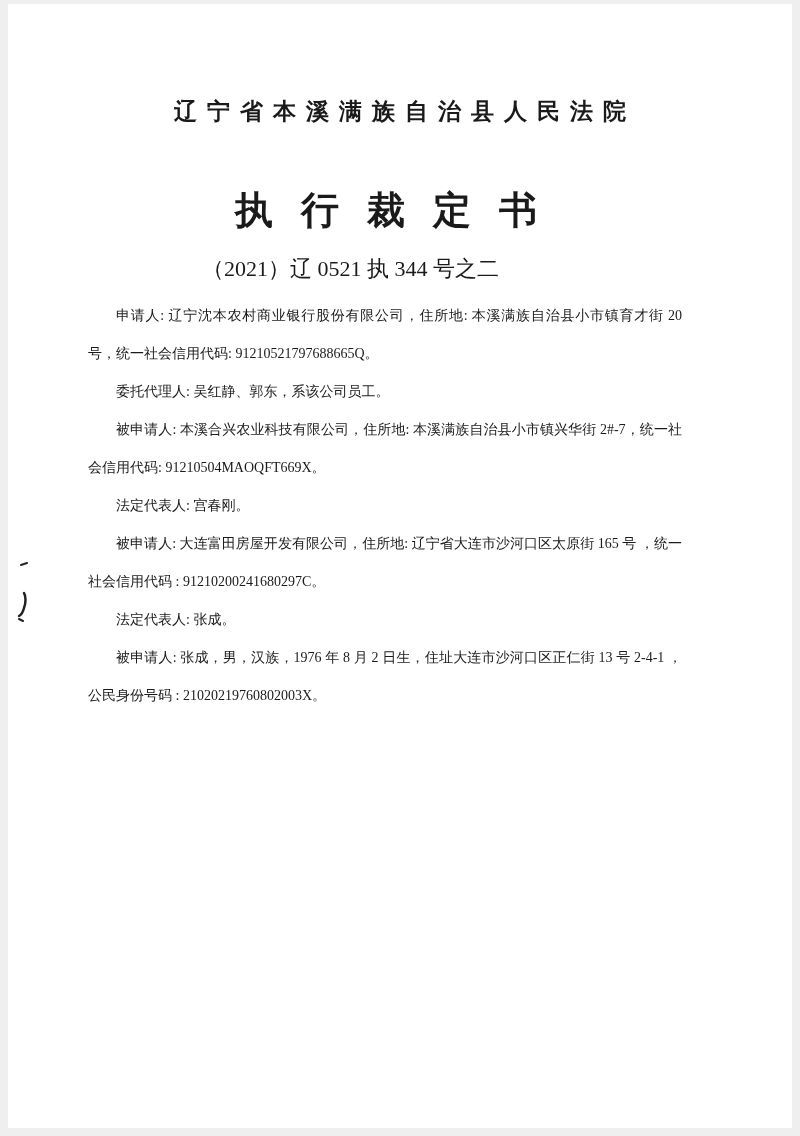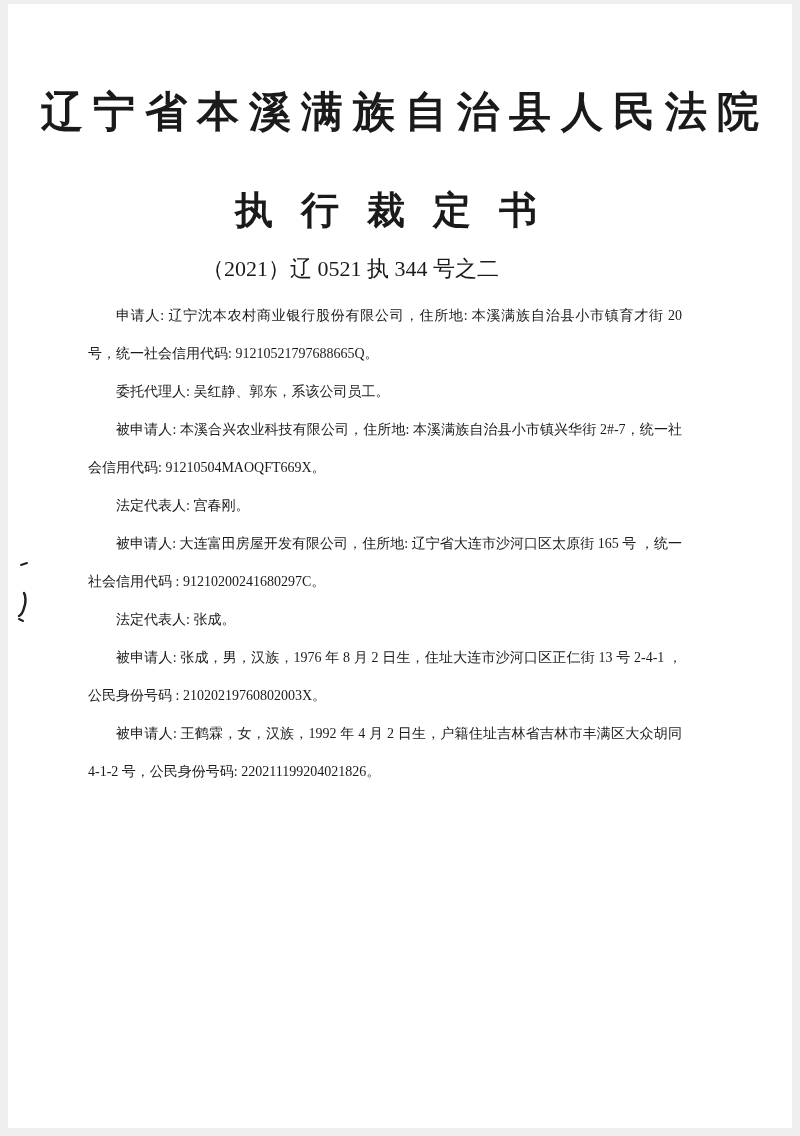--- a/index.html
+++ b/index.html
@@ -19,21 +19,21 @@
     position: absolute;
     left: 8px;
     top: 4px;
     width: 784px;
     height: 1124px;
     background: #ffffff;
   }
   .court-name {
     margin-top: 88px;
     text-align: center;
-    font-size: 42px;
+    font-size: 23px;
     font-weight: bold;
     letter-spacing: 10px;
     padding-left: 10px;
     line-height: 40px;
     white-space: nowrap;
   }
   .doc-title {
     margin-top: 56px;
     text-align: center;
     font-size: 38px;
@@ -81,21 +81,20 @@
   <div class="case-number">（2021）辽 0521 执 344 号之二</div>
 
   <div class="doc-body">
     <p>申请人: 辽宁沈本农村商业银行股份有限公司，住所地: 本溪满族自治县小市镇育才街 20 号，统一社会信用代码: 91210521797688665Q。</p>
     <p>委托代理人: 吴红静、郭东，系该公司员工。</p>
     <p>被申请人: 本溪合兴农业科技有限公司，住所地: 本溪满族自治县小市镇兴华街 2#-7，统一社会信用代码: 91210504MAOQFT669X。</p>
     <p>法定代表人: 宫春刚。</p>
     <p>被申请人: 大连富田房屋开发有限公司，住所地: 辽宁省大连市沙河口区太原街 165 号 ，统一社会信用代码 : 91210200241680297C。</p>
     <p>法定代表人: 张成。</p>
     <p>被申请人: 张成，男，汉族，1976 年 8 月 2 日生，住址大连市沙河口区正仁街 13 号 2-4-1 ，公民身份号码 : 21020219760802003X。</p>
-    <p>被申请人: 王鹤霖，女，汉族，1992 年 4 月 2 日生，户籍住址吉林省吉林市丰满区大众胡同 4-1-2 号，公民身份号码: 220211199204021826。</p>
   </div>
 
   <svg class="ink-smudge" viewBox="0 0 16 72" xmlns="http://www.w3.org/2000/svg">
     <path d="M7 12 L13 10" stroke="#222222" stroke-width="2" fill="none" stroke-linecap="round"></path>
     <path d="M10 40 C12 43 12 50 10 55 C9 59 7 62 5 63" stroke="#222222" stroke-width="2.5" fill="none" stroke-linecap="round"></path>
     <path d="M5 66 L9 68" stroke="#222222" stroke-width="2" fill="none" stroke-linecap="round"></path>
   </svg>
 
 </div>
 

